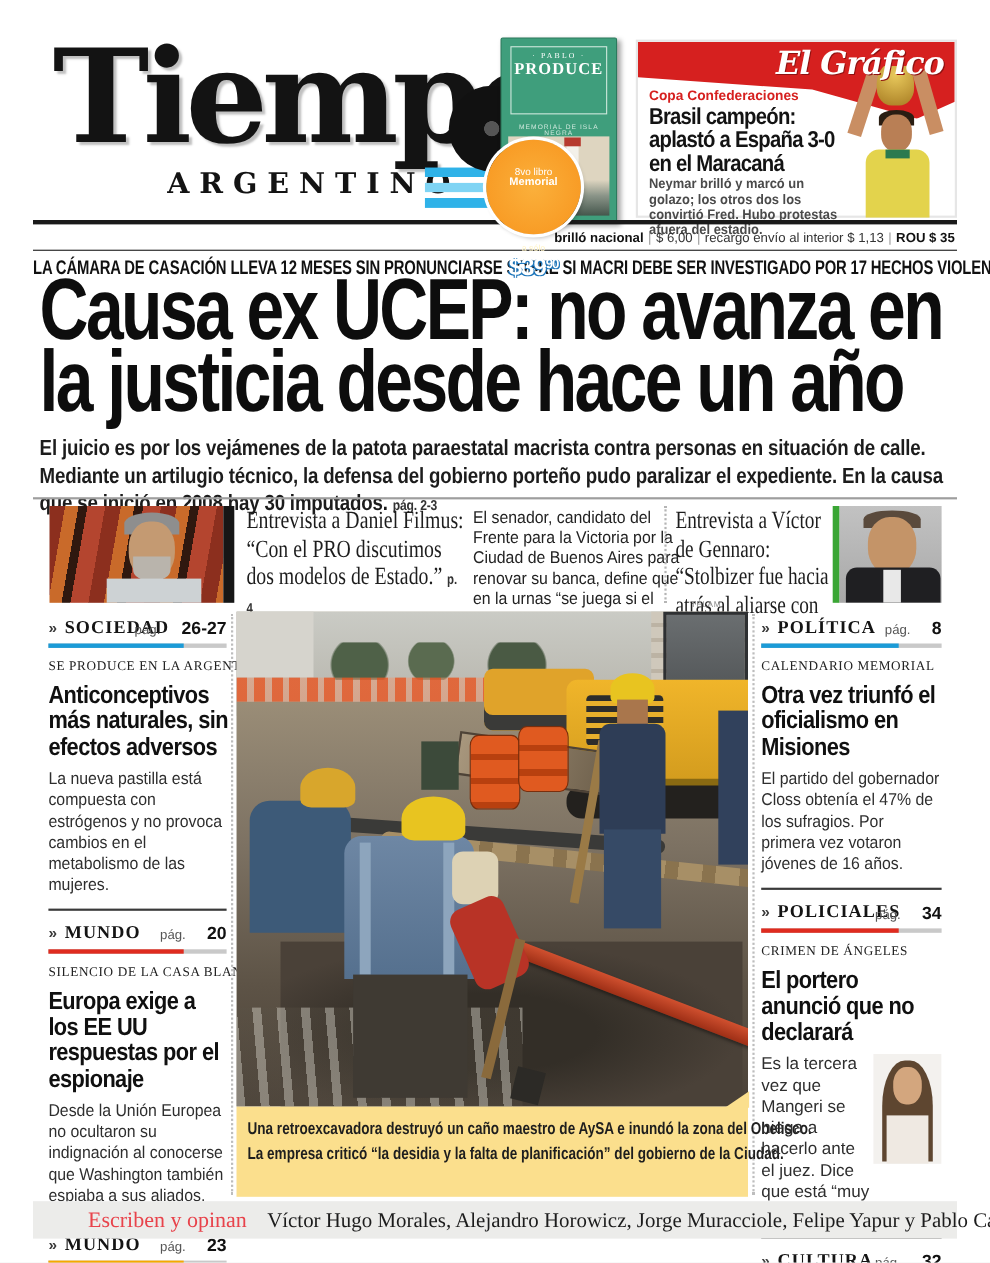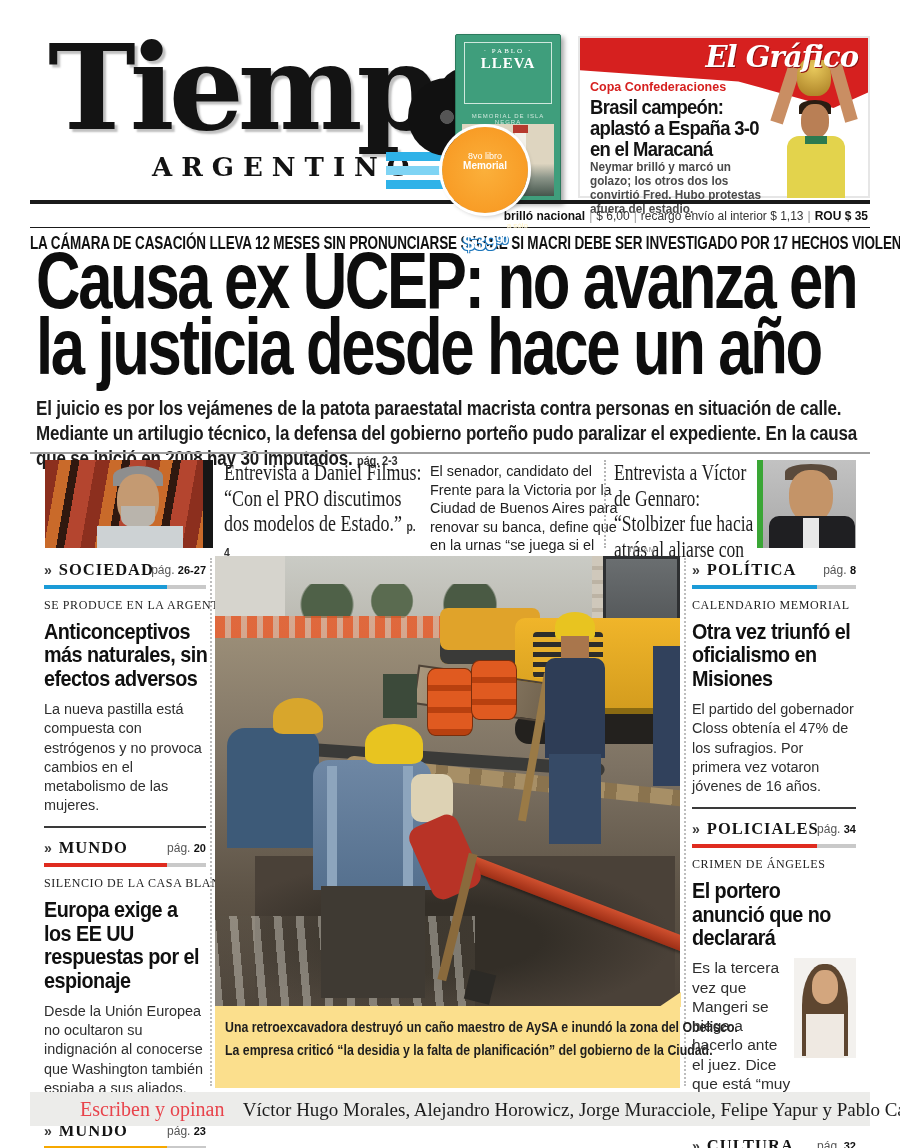--- a/index.html
+++ b/index.html
@@ -21,21 +21,21 @@
   .book-inner { position:absolute; left:8px; top:7px; right:8px; height:62px; border:1px solid #cfe8dd; text-align:center; color:#fff; }
   .book-author { font-family:"Liberation Serif", serif; font-size:7px; letter-spacing:2px; margin-top:4px; }
   .book-title  { font-family:"Liberation Serif", serif; font-weight:bold; font-size:15px; letter-spacing:1px; }
   .book-subtitle { position:absolute; left:10px; top:78px; right:10px; text-align:center; font-size:6px; letter-spacing:1px; color:#cfe8dd; }
   .book-scene { position:absolute; left:6px; bottom:5px; right:6px; height:72px; background:linear-gradient(#ded5c0 55%, #8a9488 75%, #45564c 100%); overflow:hidden; }
   .lighthouse { position:absolute; left:58%; top:8px; width:11px; height:48px; background:#f3f1ea; }
   .lighthouse:before { content:""; position:absolute; left:-2px; top:-7px; width:15px; height:8px; background:#b63a2e; }
   .badge { position:absolute; left:-14px; bottom:-12px; width:86px; height:86px; border-radius:50%; background:radial-gradient(#fbb03b, #f7941d); box-shadow:0 0 0 3px #fff, 2px 3px 5px rgba(0,0,0,.3); text-align:center; color:#fff; z-index:5; }
   .badge .b1 { font-size:9px; margin-top:24px; }
   .badge .b2 { font-size:10px; font-weight:bold; line-height:1.05; }
-  .badge .b4 { font-size:8px; color:#fff3c4;text-align:right; }
+  .badge .b4 { font-size:8px; color:#fff3c4; }
   .badge .price { font-size:22px; font-weight:bold; letter-spacing:-1px; text-shadow:1px 1px 0 #1b75bb, -1px 1px 0 #1b75bb; }
   .badge .cents { font-size:12px; vertical-align:super; }
 
   
   .grafico { position:absolute; left:578px; top:36px; width:292px; height:162px; background:#fff; border:2px solid #e6e6e6; }
   .grafico-ribbon { position:absolute; left:0; top:0; width:100%; height:70px; background:#d6201f; clip-path:polygon(0 0,100% 0,100% 78%,88% 100%,55% 62%,0 46%); }
   .grafico-logo { position:absolute; right:10px; top:2px; font-family:"DejaVu Serif", serif; font-style:italic; font-weight:bold; font-size:29px; color:#fff; letter-spacing:-1px; text-shadow:1px 1px 0 #8e1211; z-index:3; }
   .grafico-photo { position:absolute; right:0; top:22px; width:105px; height:138px; overflow:hidden; }
   .neymar-arm-l { position:absolute; left:16px; top:6px; width:13px; height:58px; background:#c98e63; transform:rotate(18deg); }
   .neymar-arm-r { position:absolute; right:18px; top:4px; width:13px; height:58px; background:#c98e63; transform:rotate(-16deg); }
@@ -87,21 +87,21 @@
   
   .vdots1 { position:absolute; left:210px; top:558px; height:528px; border-left:2px dotted #bdbdbd; }
   .vdots2 { position:absolute; left:684px; top:558px; height:528px; border-left:2px dotted #bdbdbd; }
   .col { position:absolute; top:560px; }
   #left-col { left:44px; width:162px; }
   #right-col { left:692px; width:164px; }
   .sec-head { position:relative; height:22px; }
   .chev { font-size:14px; font-weight:bold; color:#3a3a3a; margin-right:7px; }
   .sec-name { font-family:"Liberation Serif", serif; font-size:16.5px; font-weight:bold; letter-spacing:1px; color:#141414; }
   .sec-page { position:absolute; right:0; top:3px; font-size:12px; color:#555; }
-  .sec-page b { font-size:11px; color:#111; }
+  .sec-page b { font-size:16px; color:#111;margin-left:16px; }
   .sec-rule { height:4px; background:#c9c9c9; margin:3px 0 9px 0; position:relative; }
   .sec-rule .fill { position:absolute; left:0; top:0; height:4px; width:76%; }
   .sec-kicker { font-family:"Liberation Serif", serif; font-size:12px; letter-spacing:.6px; color:#222; margin-bottom:7px; white-space:nowrap; }
   .sec-headline { font-size:22.5px; font-weight:bold; color:#101010; letter-spacing:-0.6px; line-height:1.04; margin-bottom:9px; width:186px; transform:scaleX(.88); transform-origin:left top; }
   .sec-body { font-size:15.5px; color:#2e2e2e; line-height:1.24; width:176px; transform:scaleX(.93); transform-origin:left top; }
   .sec-divider { border-top:2px solid #3a3a3a; margin:12px 0 10px 0; }
   .pol-body { overflow:hidden; }
   .angeles { float:right; width:62px; height:100px; margin-left:6px; background:#f3f1ee; position:relative; overflow:hidden; }
   .ang-hair { position:absolute; left:8px; top:6px; width:46px; height:92px; background:#5e4630; border-radius:45% 45% 0 0; }
   .ang-face { position:absolute; left:18px; top:12px; width:26px; height:34px; background:#d3a67e; border-radius:45%; }
@@ -176,21 +176,21 @@
     <div class="flag-stripe fs1"></div>
     <div class="flag-stripe fs2"></div>
     <div class="flag-stripe fs1"></div>
   </div>
 
   <div class="cd-disc"></div>
 
   <div class="book">
     <div class="book-inner">
       <div class="book-author">· PABLO ·</div>
-      <div class="book-title">LLEVA</div>
+      <div class="book-title">PRODUCE</div>
     </div>
     <div class="book-subtitle">MEMORIAL DE ISLA NEGRA</div>
     <div class="book-scene">
       <div class="lighthouse"></div>
     </div>
     <div class="badge">
       <div class="b1">8vo libro</div>
       <div class="b2">Memorial</div>
       <div class="b4">a sólo</div>
       <div><span class="price">$39</span><span class="price cents">90</span></div>

